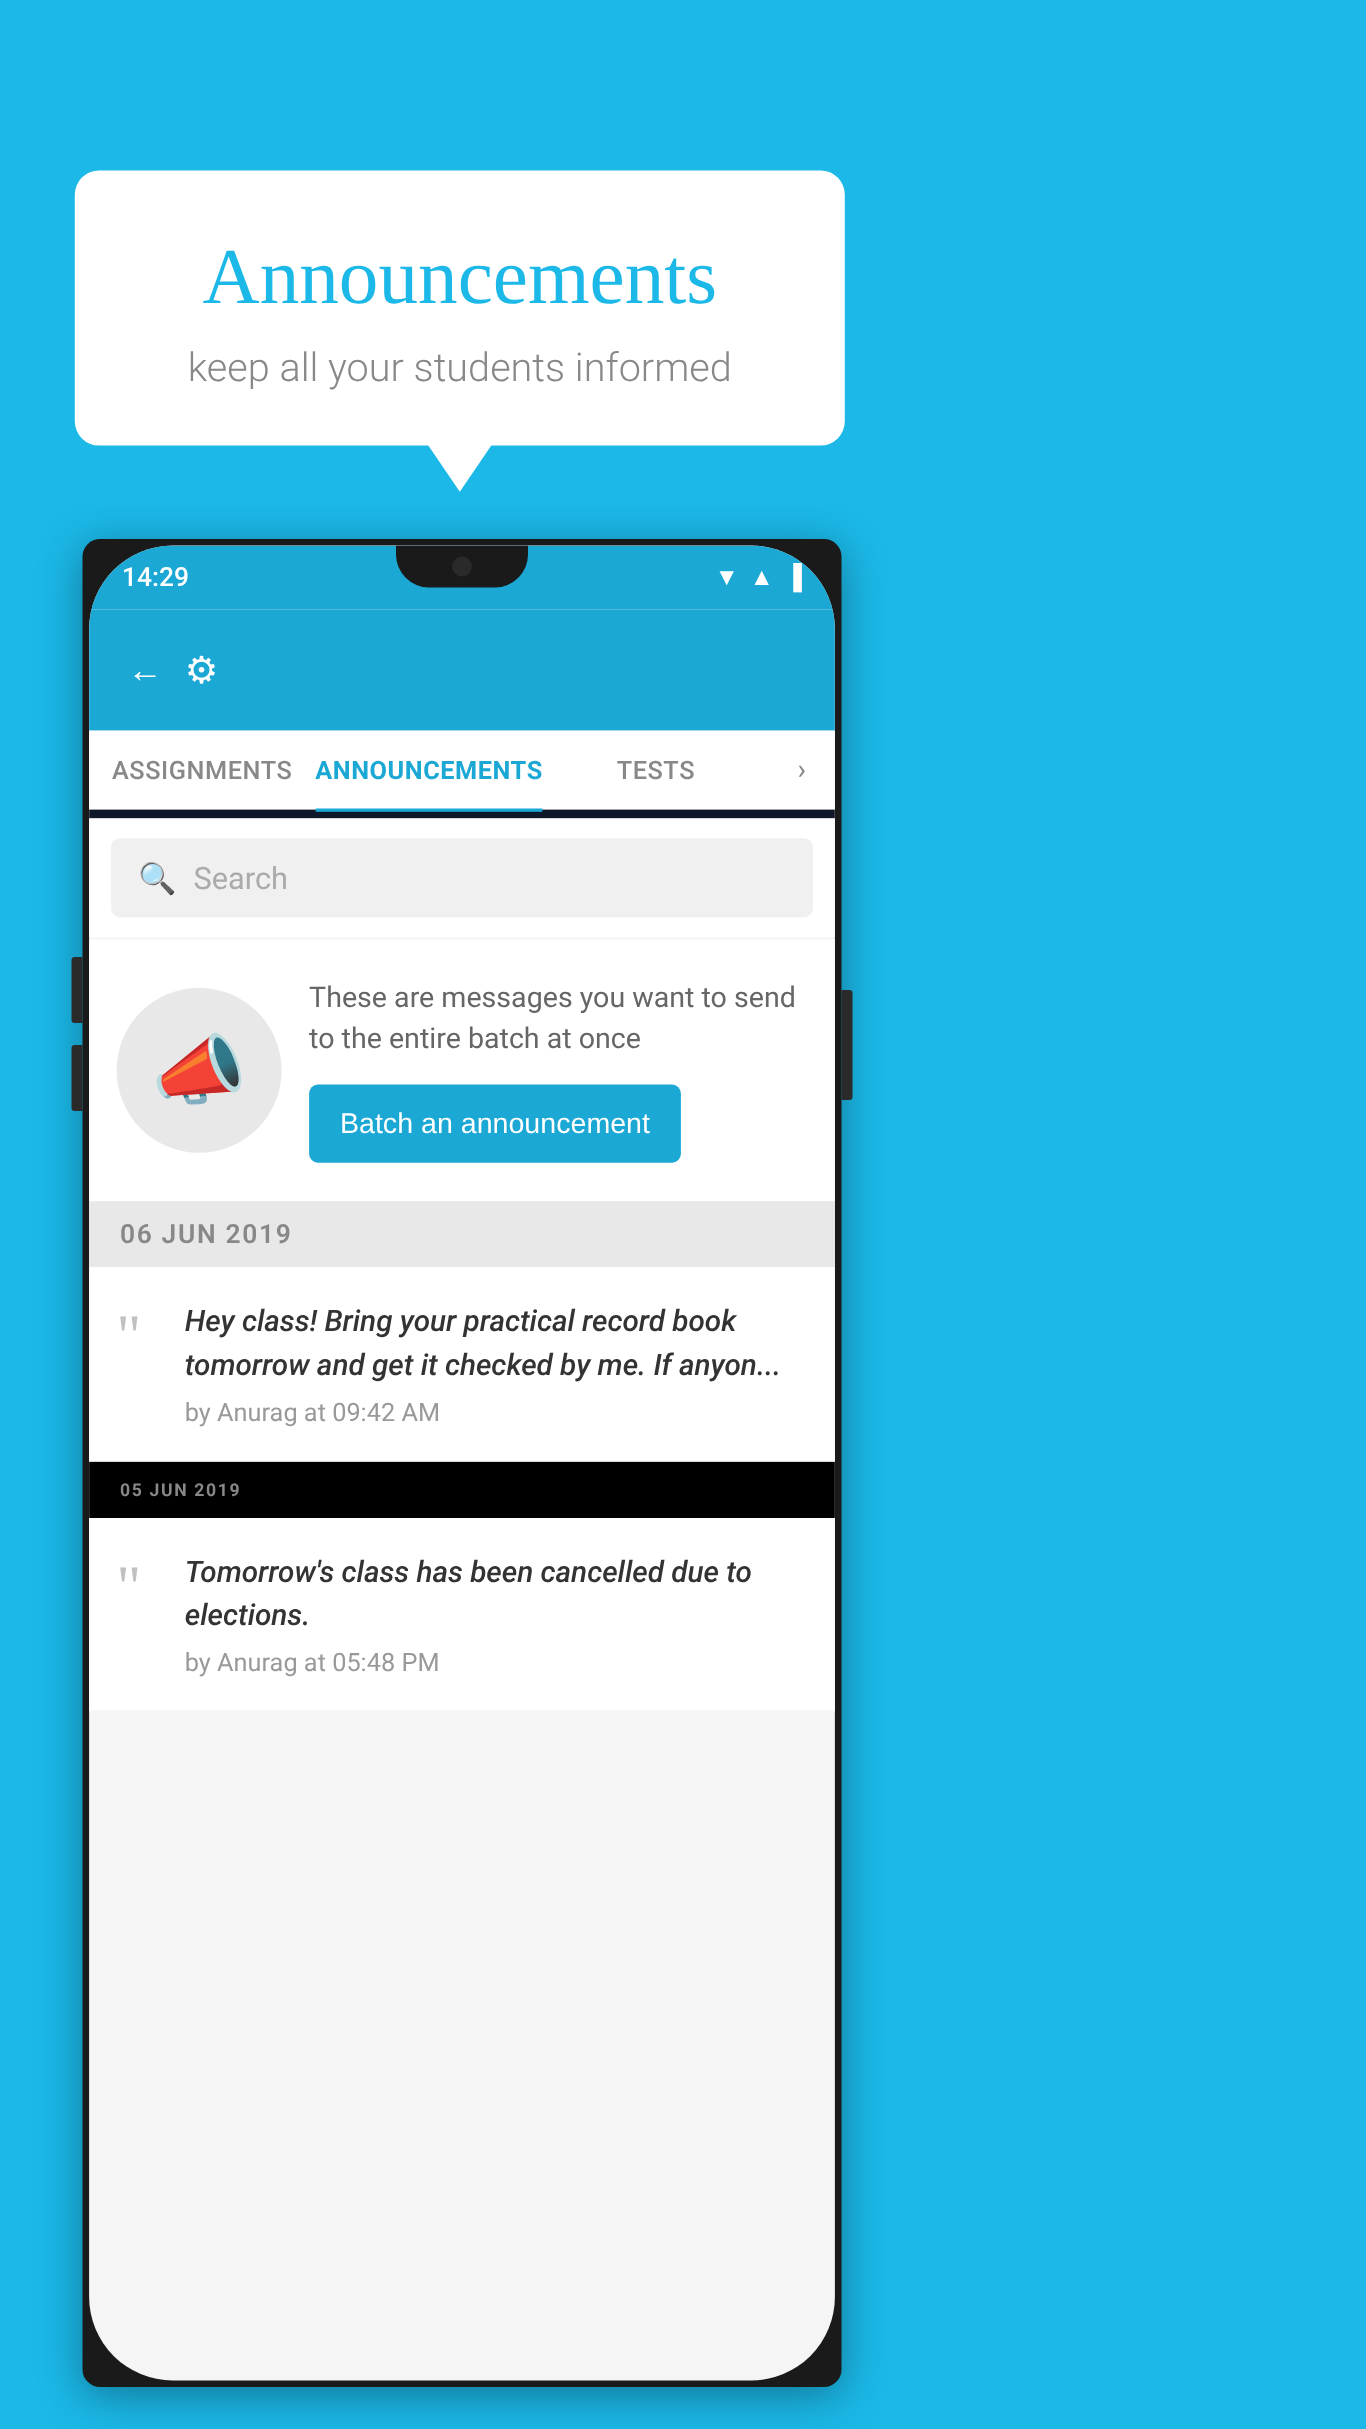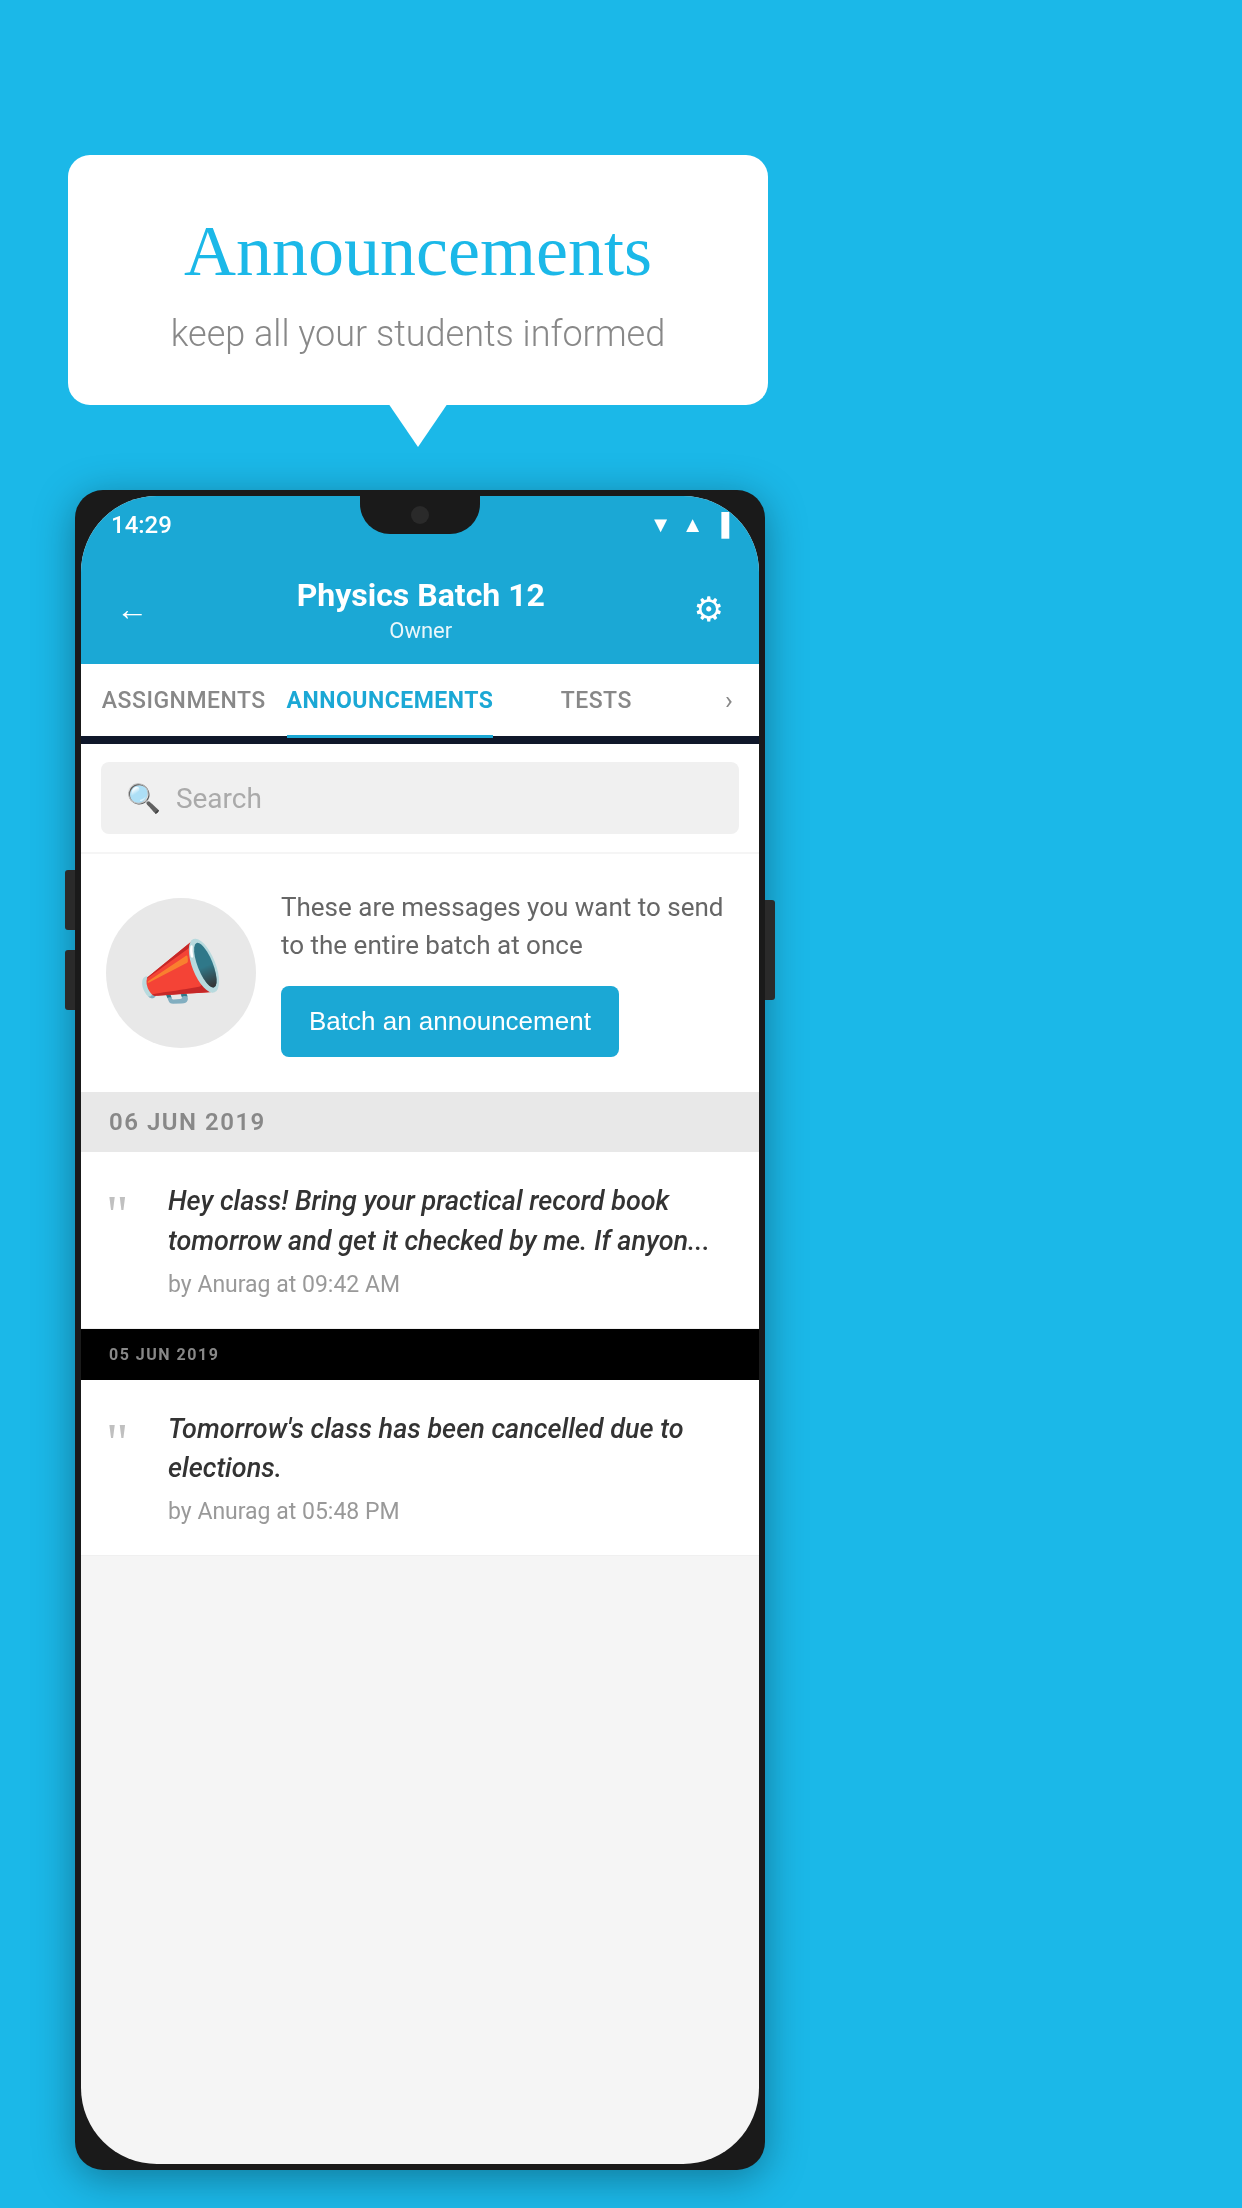--- a/index.html
+++ b/index.html
@@ -57,21 +57,21 @@
     }
 
     
     .phone-frame {
       position: absolute;
       top: 490px;
       left: 75px;
       width: 690px;
       height: 1680px;
       background: #1a1a1a;
-      border-radius: 28px;
+      border-radius: 16px;
       padding: 6px;
       box-shadow: 0 8px 40px rgba(0,0,0,0.35);
     }
 
     .phone-inner {
       width: 100%;
       height: 100%;
       background: #f5f5f5;
       border-radius: 76px;
       overflow: hidden;
@@ -400,24 +400,20 @@
       <span class="status-time">14:29</span>
       <div class="status-icons">
         <span class="status-icon">▼</span>
         <span class="status-icon">▲</span>
         <span class="status-icon">▐</span>
       </div>
     </div>
 
     <div class="app-bar">
       <div class="back-btn">←</div>
-      <div class="app-bar-center">
-        <div class="app-bar-title">Physics Batch 12</div>
-        <div class="app-bar-subtitle">Owner</div>
-      </div>
       <div class="settings-btn">⚙</div>
     </div>
 
     <div class="tab-bar">
       <div class="tab-item">ASSIGNMENTS</div>
       <div class="tab-item active">ANNOUNCEMENTS</div>
       <div class="tab-item">TESTS</div>
       <div class="tab-more">›</div>
     </div>
 

